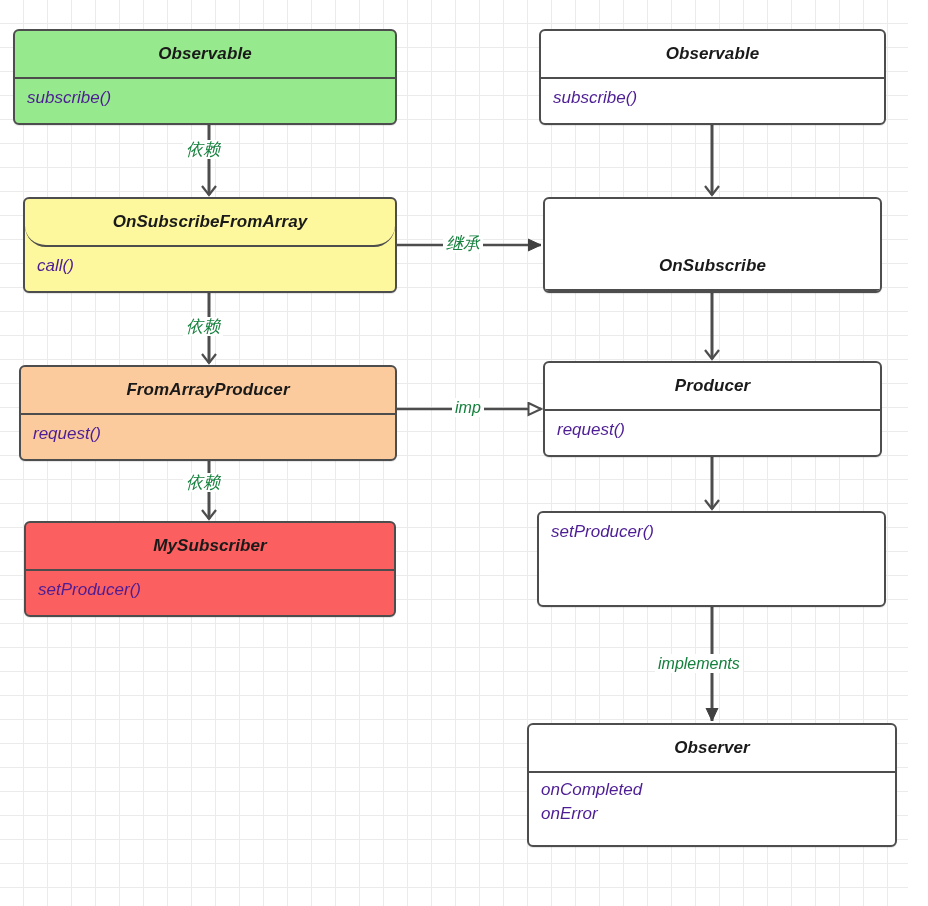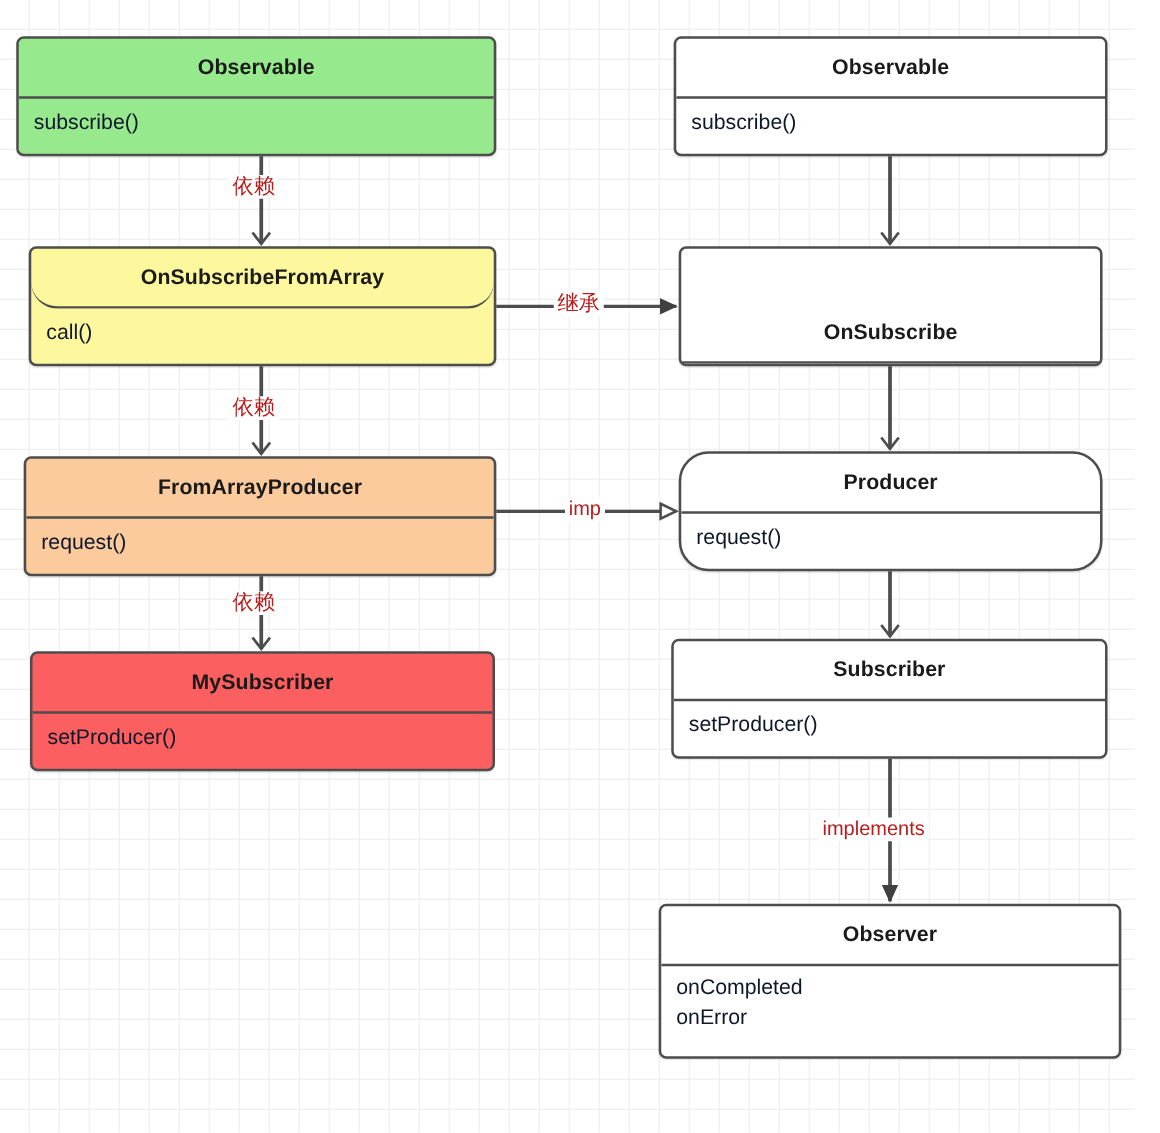--- a/index.html
+++ b/index.html
@@ -12,20 +12,21 @@
     width: 908px;
     height: 906px;
     background-color: #ffffff;
     background-image:
       linear-gradient(to right, #ebebeb 1px, transparent 1px),
       linear-gradient(to bottom, #ebebeb 1px, transparent 1px);
     background-size: 24px 24px;
     background-position: -1px -1px;
     overflow: hidden;
     font-family: "Liberation Sans", sans-serif;
+    font-style: italic;
   }
   #svg-layer {
     position: absolute;
     left: 0; top: 0;
     width: 928px;
     height: 906px;
     pointer-events: none;
   }
   .uml-box {
     position: absolute;
@@ -46,30 +47,30 @@
     border-bottom: 2px solid #4d4d4d;
     display: flex;
     align-items: center;
     justify-content: center;
     letter-spacing: 0.1px;
   }
   .uml-members {
     box-sizing: border-box;
     padding: 7px 0 0 12px;
     font-size: 17px;
-    color: #0f172a;
+    color: #4c1d95;
     line-height: 24px;
   }
   .uml-members .member {
     white-space: nowrap;
   }
   .edge-label {
     position: absolute;
     font-size: 16px;
-    color: #b91c1c;
+    color: #15803d;
     background: #ffffff;
     padding: 0 3px;
     white-space: nowrap;
     line-height: 19px;
   }
   .edge-label.cn {
     font-family: "DejaVu Sans", sans-serif;
     font-size: 17px;
   }
 </style>
@@ -157,29 +158,28 @@
     </div>
   </div>
 
   <div class="uml-box" style="left:543px; top:197px; width:339px; height:96px; background:#ffffff;">
     <div class="uml-title" style="height:48px;margin-top:44px;">OnSubscribe</div>
     <div class="uml-members">
       <div class="member">call()</div>
     </div>
   </div>
 
-  <div class="uml-box" style="left:543px; top:361px; width:339px; height:96px; background:#ffffff;border-radius:24px;">
+  <div class="uml-box" style="left:543px; top:361px; width:339px; height:96px; background:#ffffff;">
     <div class="uml-title" style="height:48px;">Producer</div>
     <div class="uml-members">
       <div class="member">request()</div>
     </div>
   </div>
 
   <div class="uml-box" style="left:537px; top:511px; width:349px; height:96px; background:#ffffff;">
-    <div class="uml-title" style="height:48px;">Subscriber</div>
     <div class="uml-members">
       <div class="member">setProducer()</div>
     </div>
   </div>
 
   <div class="uml-box" style="left:527px; top:723px; width:370px; height:124px; background:#ffffff;">
     <div class="uml-title" style="height:48px;">Observer</div>
     <div class="uml-members" style="padding-top:5px;">
       <div class="member">onCompleted</div>
       <div class="member">onError</div>

